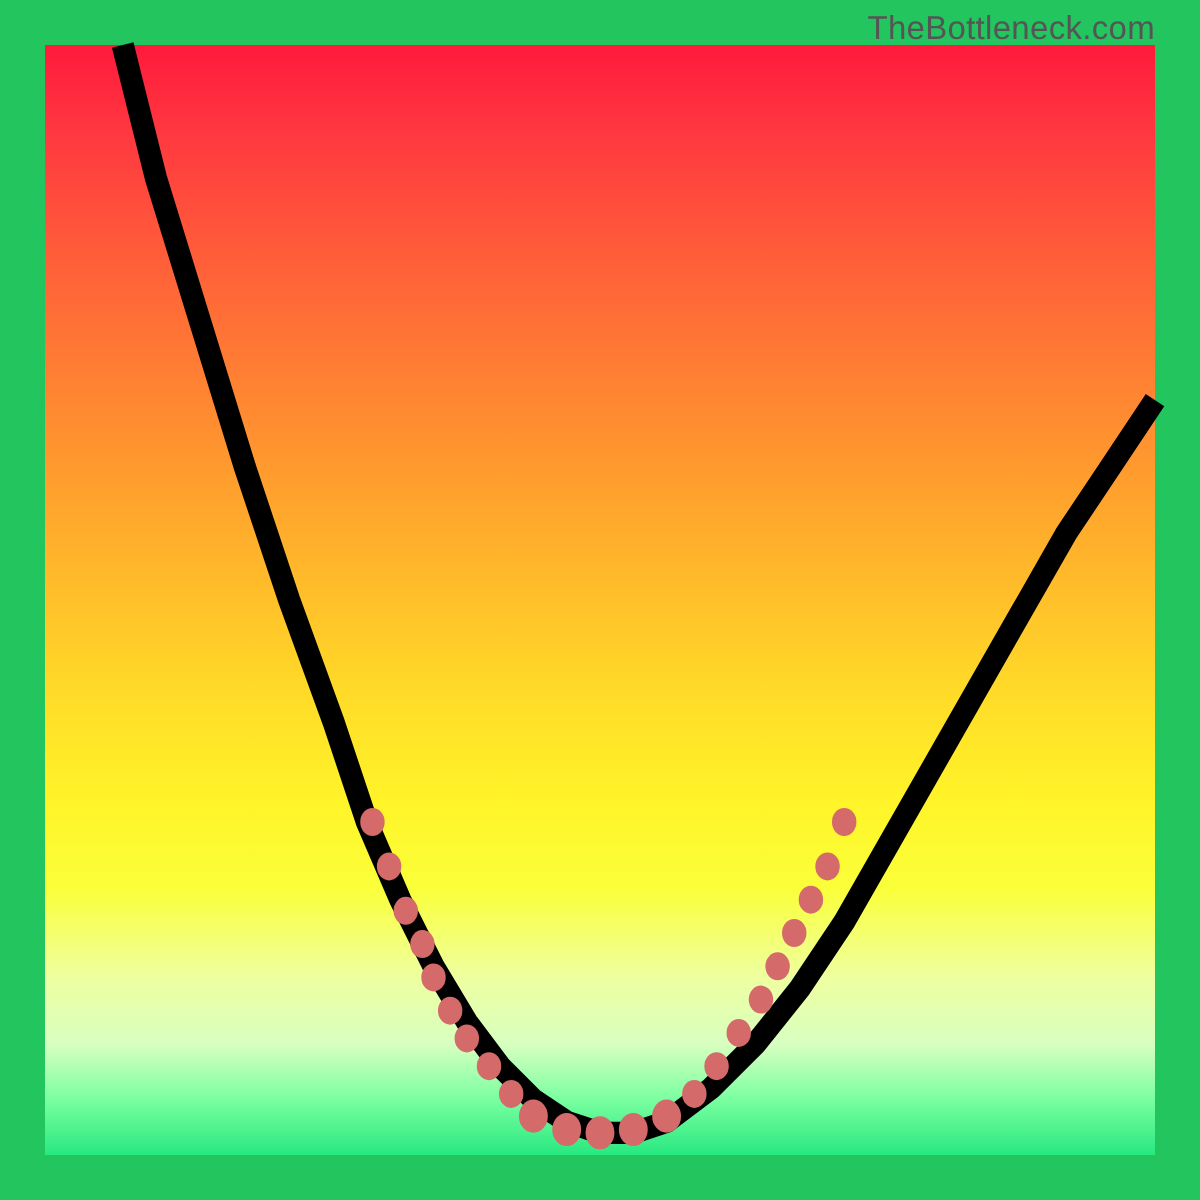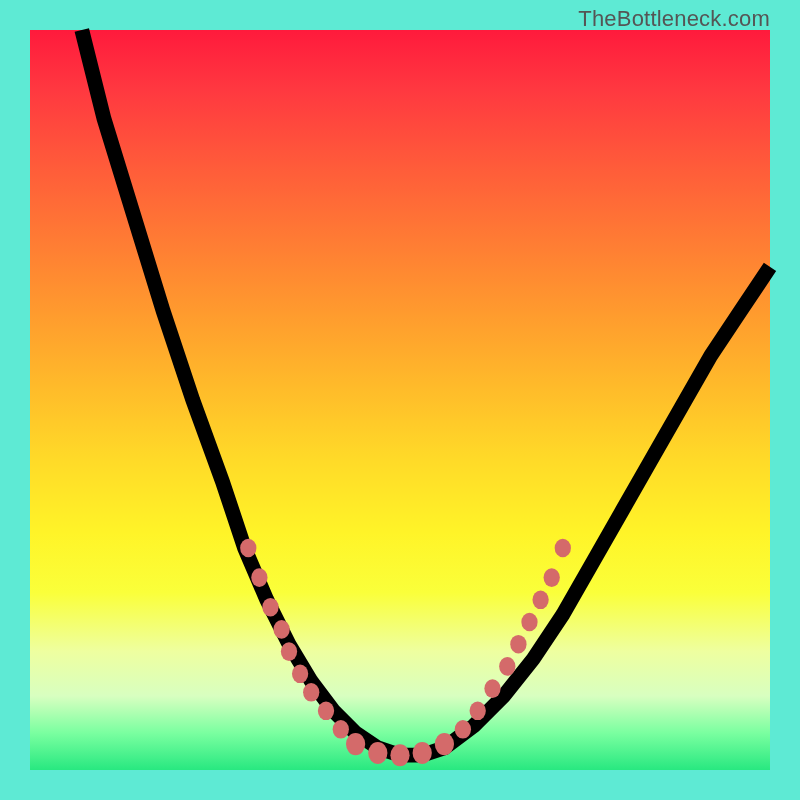--- a/index.html
+++ b/index.html
@@ -1,21 +1,21 @@
 <!DOCTYPE html>
 <html><head>
 <meta charset="utf-8">
 <style>
   * { margin: 0; padding: 0; box-sizing: border-box; }
   html, body { width: 800px; height: 800px; overflow: hidden; background: #000; }
   .frame {
     position: relative;
     width: 800px;
     height: 800px;
-    background: #5eead4;
+    background: #22c55e;
   }
   .plot-area {
     position: absolute;
     left: 30px;
     top: 30px;
     width: 740px;
     height: 740px;
     background: linear-gradient(to bottom,
       #ff1a3c 0%,
       #ff3840 8%,

